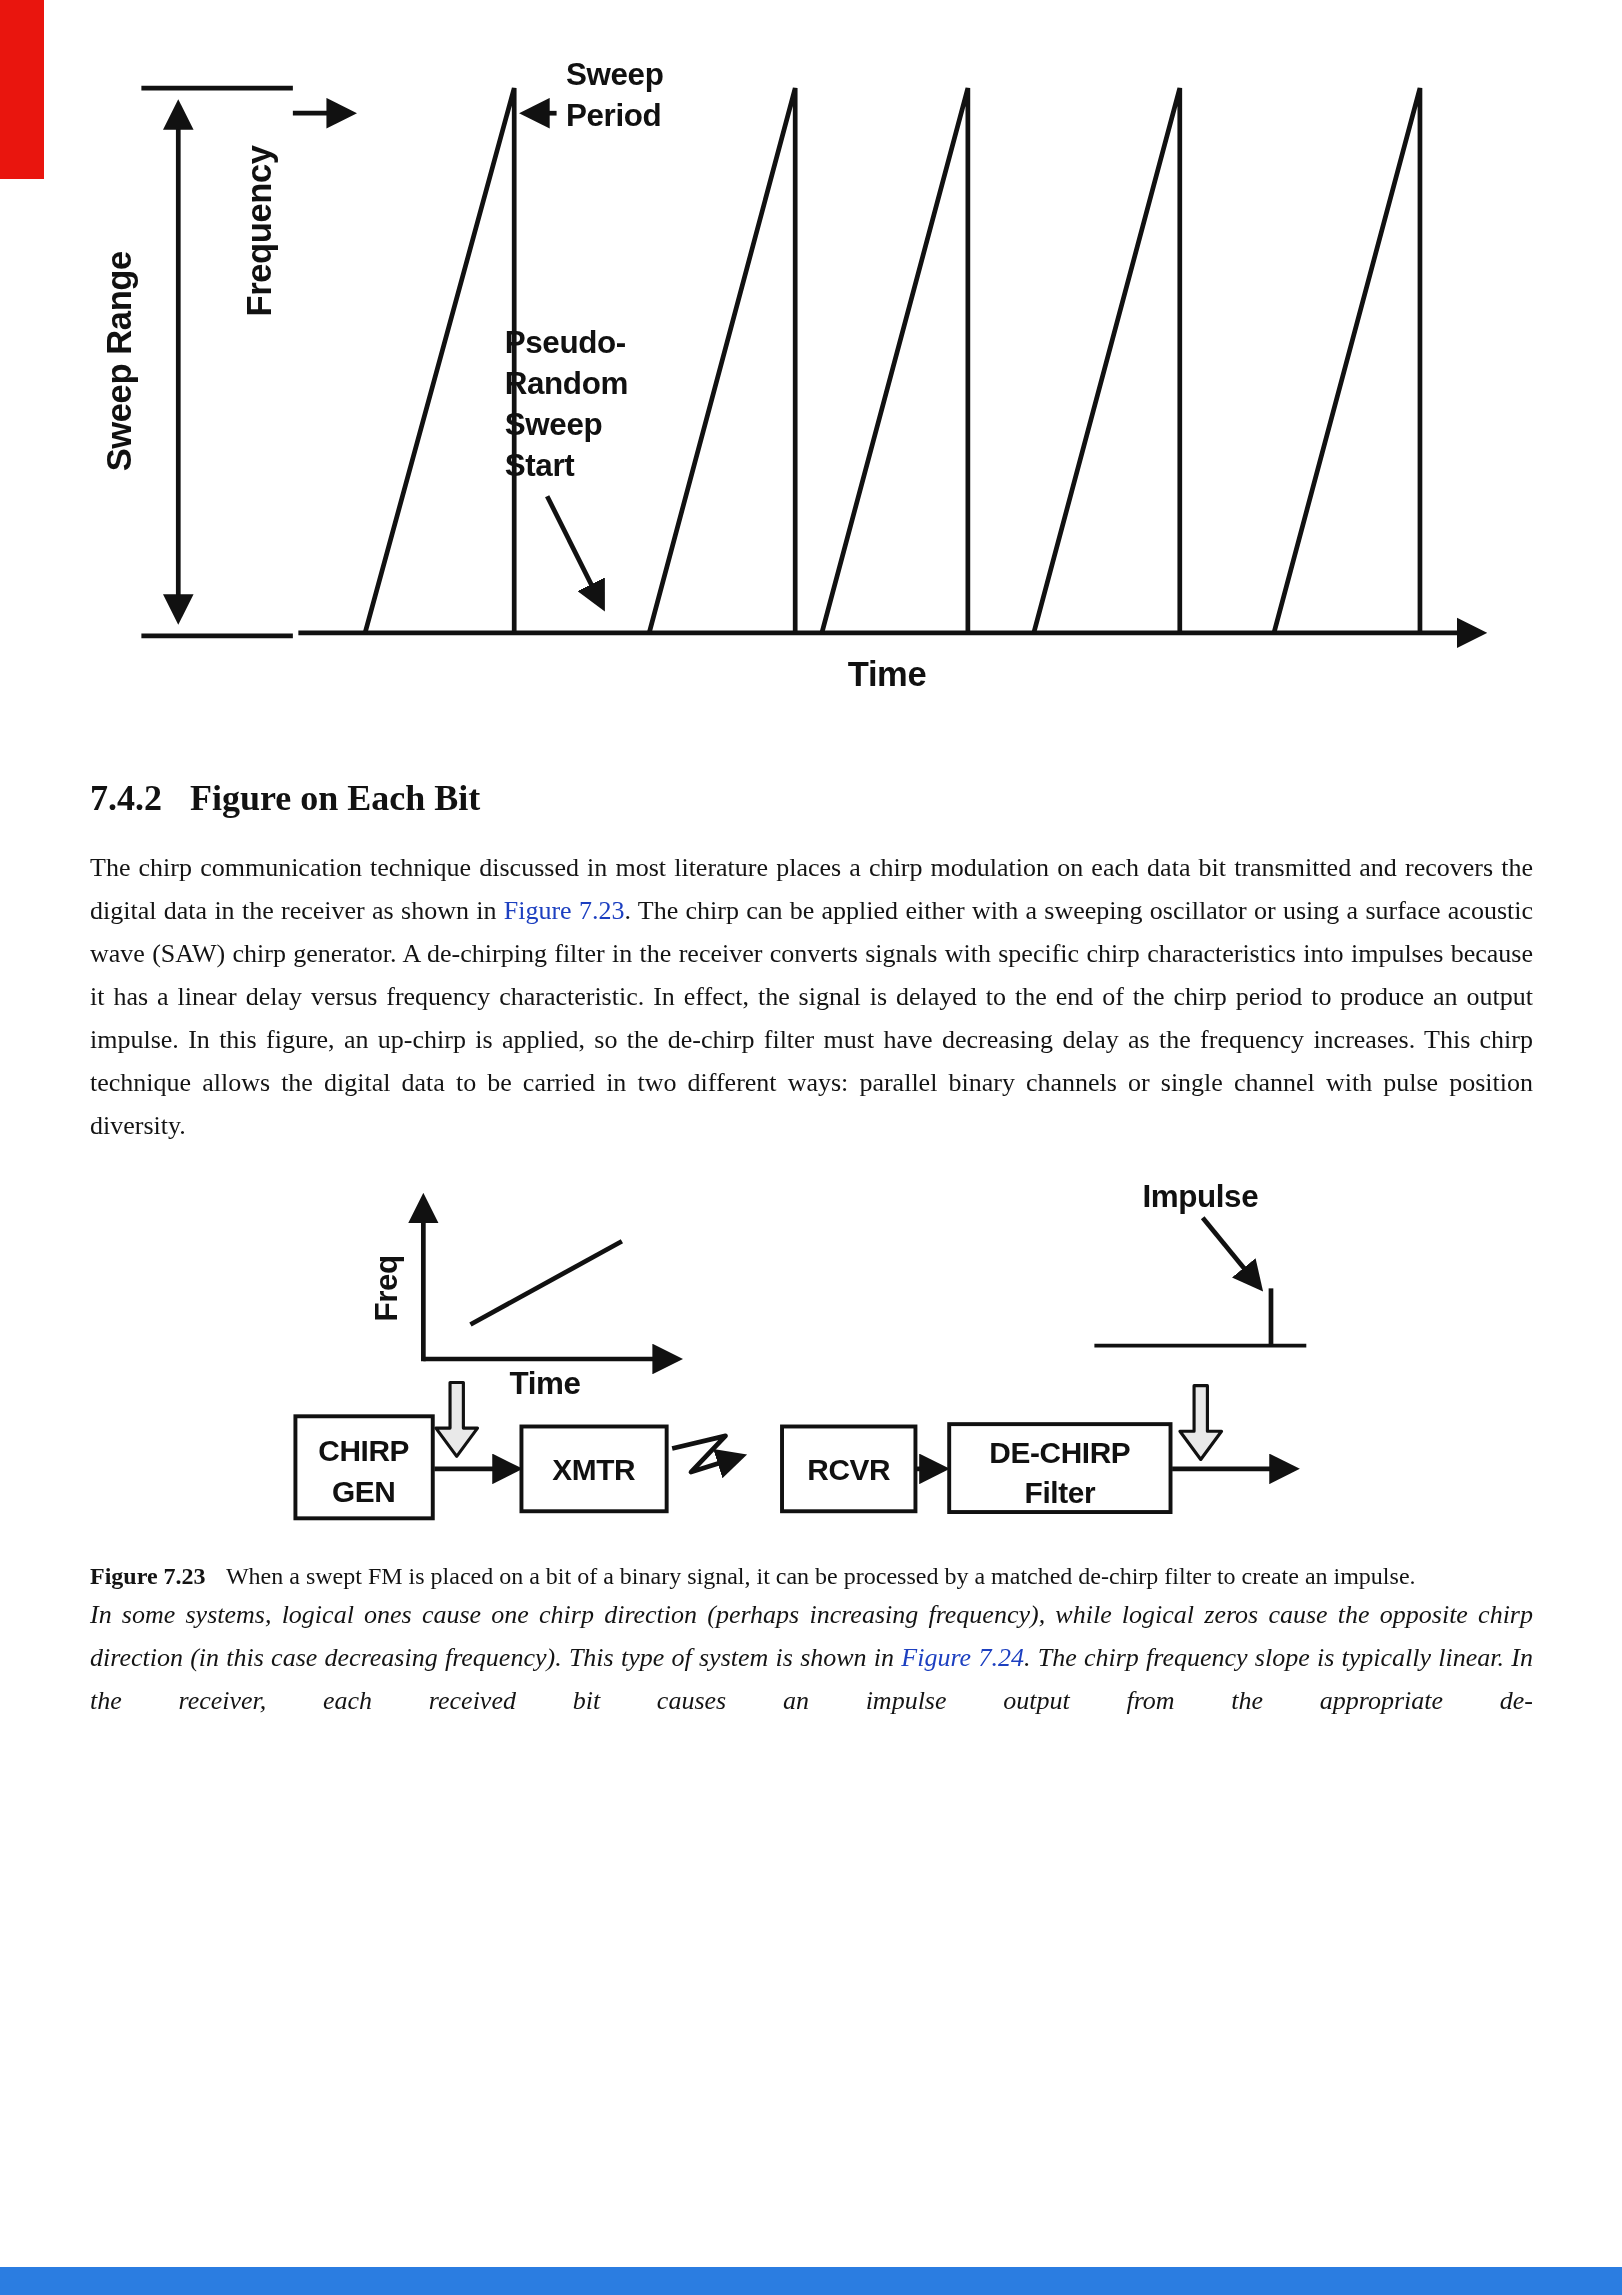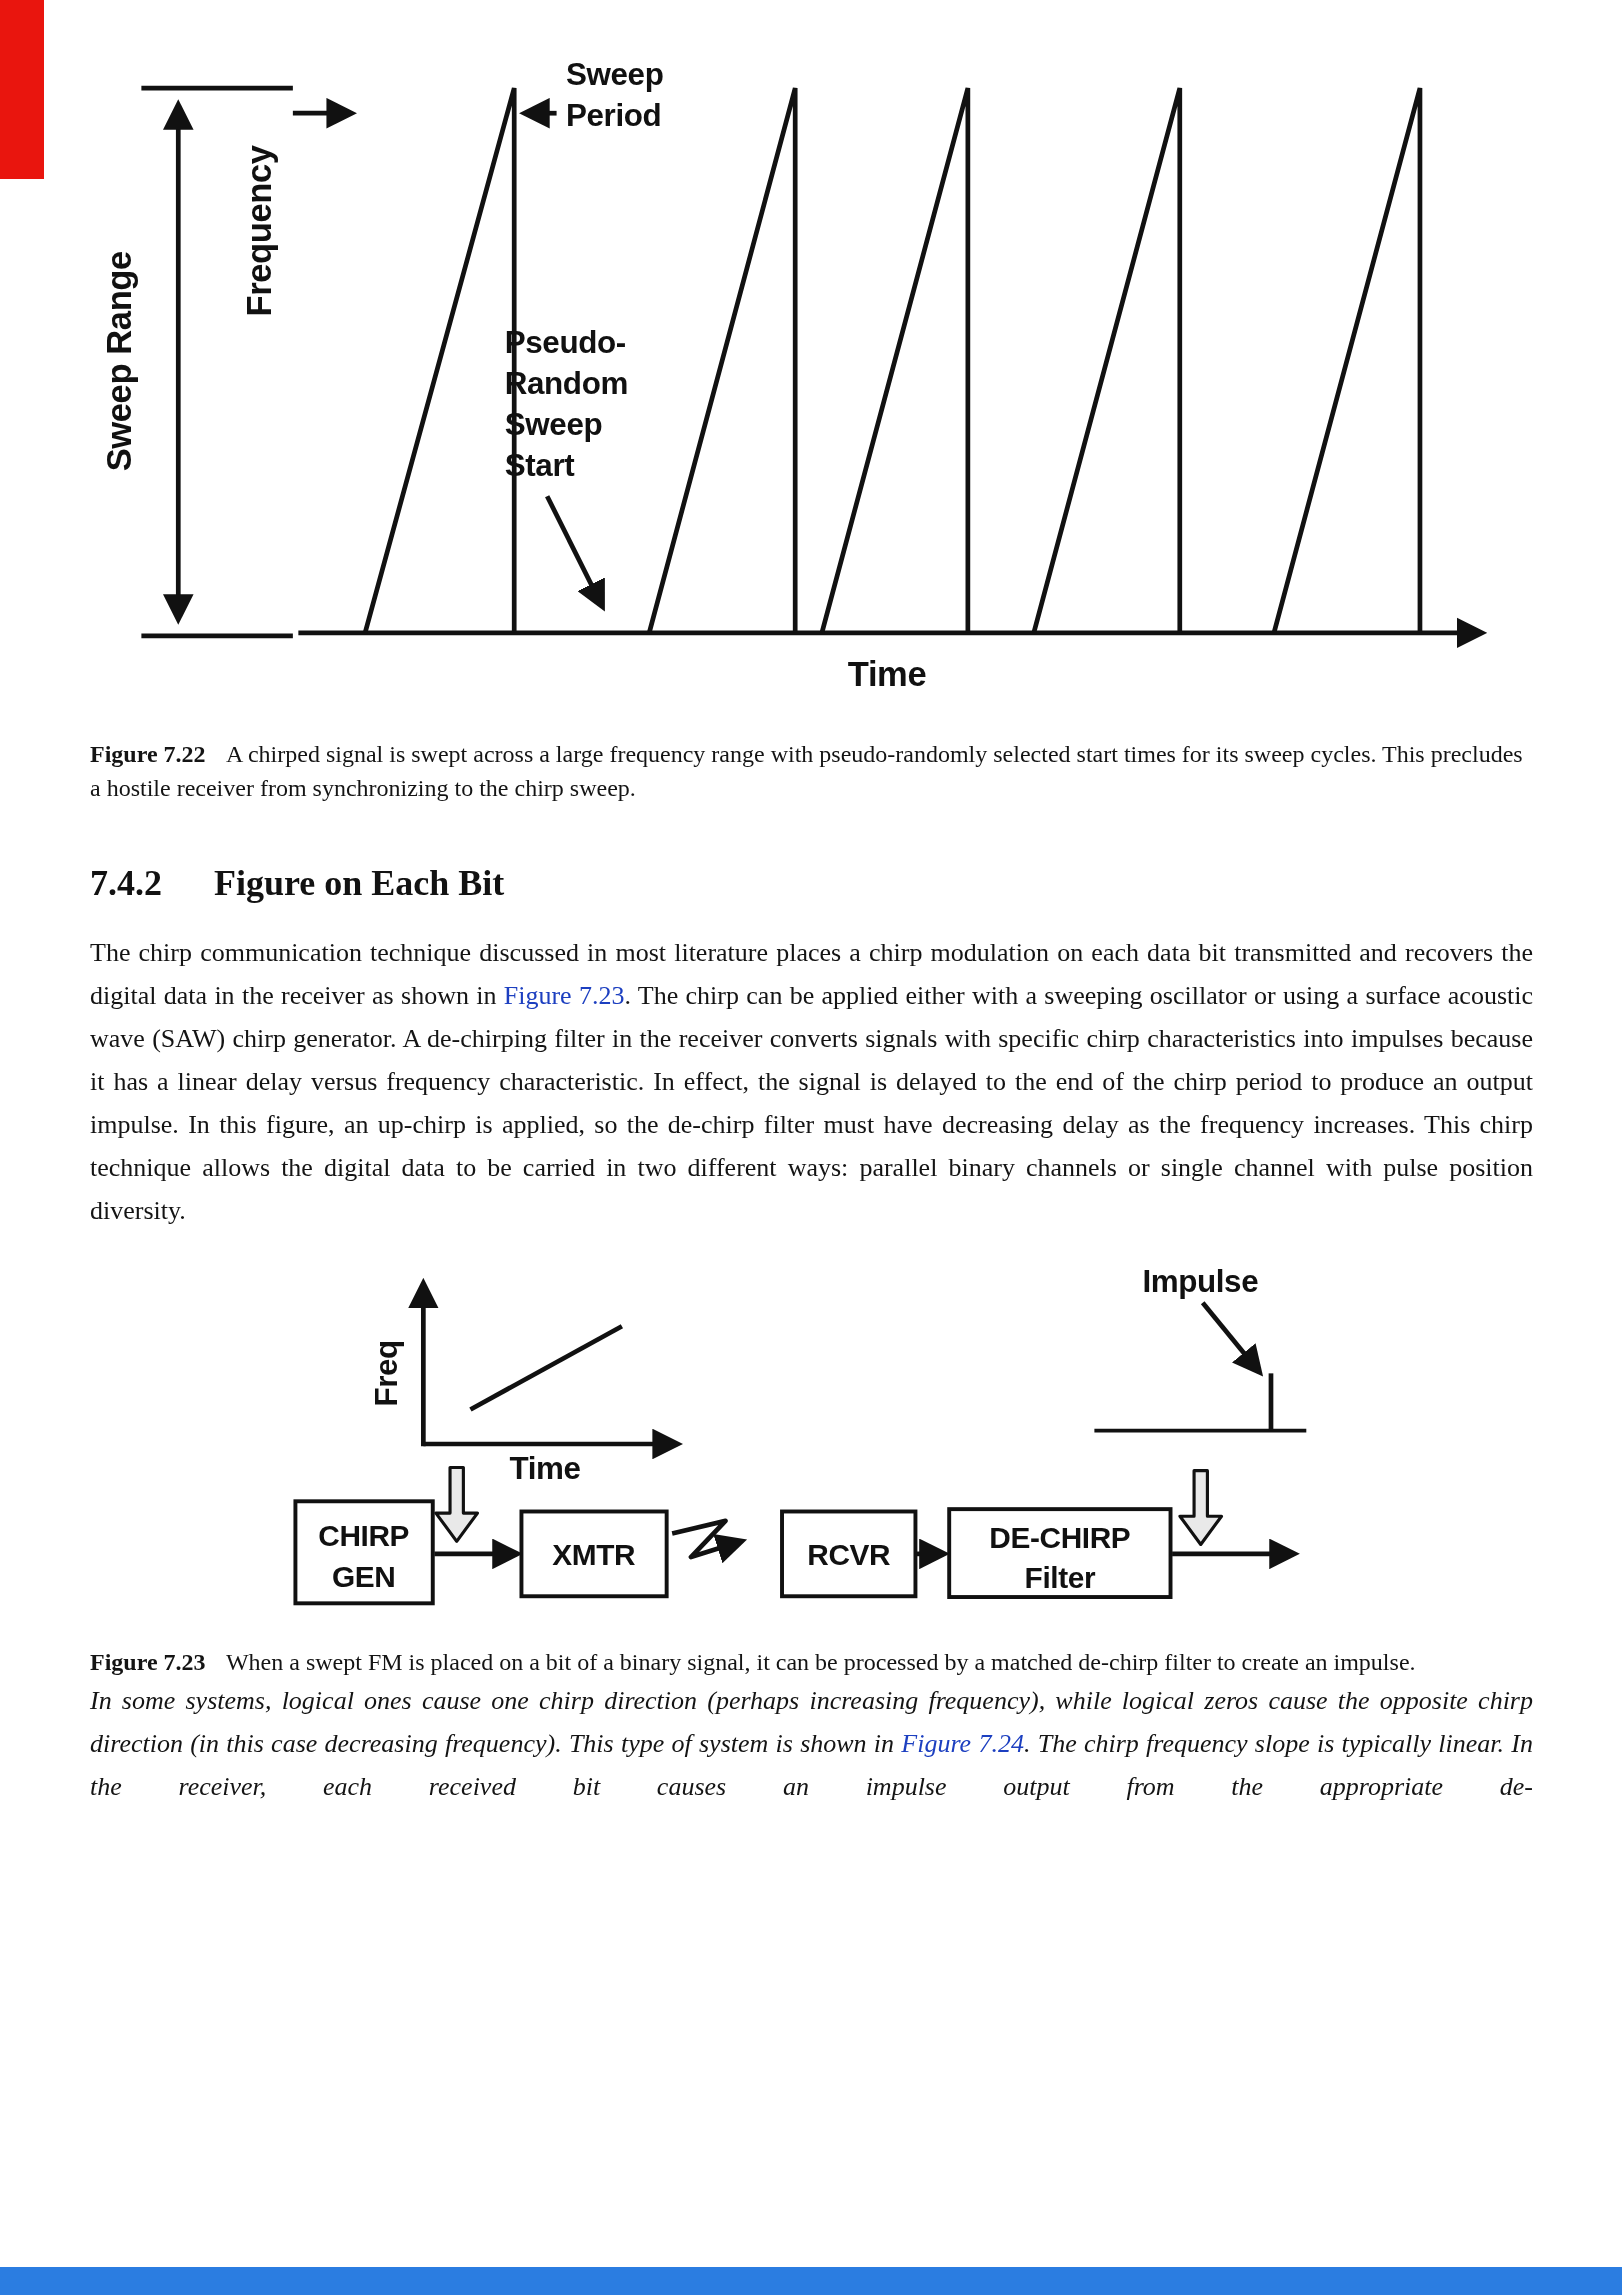--- a/index.html
+++ b/index.html
@@ -36,21 +36,21 @@
     color: #141414;
   }
   .caption strong { margin-right: 20.4px; }
   h2.sec-heading {
     margin: 58px 0 27px 0;
     font-size: 36px;
     line-height: 41px;
     font-weight: 700;
     color: #121212;
   }
-  h2.sec-heading .sec-num { margin-right: 52px; }
+  h2.sec-heading .sec-num { margin-right: 28px; }
   p.body-para {
     margin: 0;
     font-size: 26px;
     line-height: 43px;
     text-align: justify;
     color: #141414;
   }
   p.body-para.continues { text-align-last: justify; font-style: italic; }
   a.figlink {
     color: #1c3fc0;
@@ -102,23 +102,20 @@
         <text class="lbl40" x="606" y="108">Period</text>
         <text class="lbl40" x="528" y="398">Pseudo-</text>
         <text class="lbl40" x="528" y="450">Random</text>
         <text class="lbl40" x="528" y="502">Sweep</text>
         <text class="lbl40" x="528" y="554">Start</text>
         <text class="lbl44" x="1015" y="822" text-anchor="middle">Time</text>
       </g>
     </svg>
   </figure>
 
-  <p class="caption">
-    <strong>Figure 7.22</strong><span>A chirped signal is swept across a large frequency range with pseudo-randomly selected start times for its sweep cycles. This precludes a hostile receiver from synchronizing to the chirp sweep.</span>
-  </p>
 
   <h2 class="sec-heading">
     <span class="sec-num">7.4.2</span><span>Figure on Each Bit</span>
   </h2>
 
   <p class="body-para"><span>The chirp communication technique discussed in most literature places a chirp modulation on each data bit transmitted and recovers the digital data in the receiver as shown in </span><a class="figlink" style="color: rgb(28, 63, 192);">Figure 7.23</a><span>. The chirp can be applied either with a sweeping oscillator or using a surface acoustic wave (SAW) chirp generator. A de-chirping filter in the receiver converts signals with specific chirp characteristics into impulses because it has a linear delay versus frequency characteristic. In effect, the signal is delayed to the end of the chirp period to produce an output impulse. In this figure, an up-chirp is applied, so the de-chirp filter must have decreasing delay as the frequency increases. This chirp technique allows the digital data to be carried in two different ways: parallel binary channels or single channel with pulse position diversity.</span></p>
 
   <figure class="fig723-wrap">
     <svg viewBox="0 0 1320 470" width="1036" height="369">
       <g stroke="#111111" stroke-width="6" fill="none">

